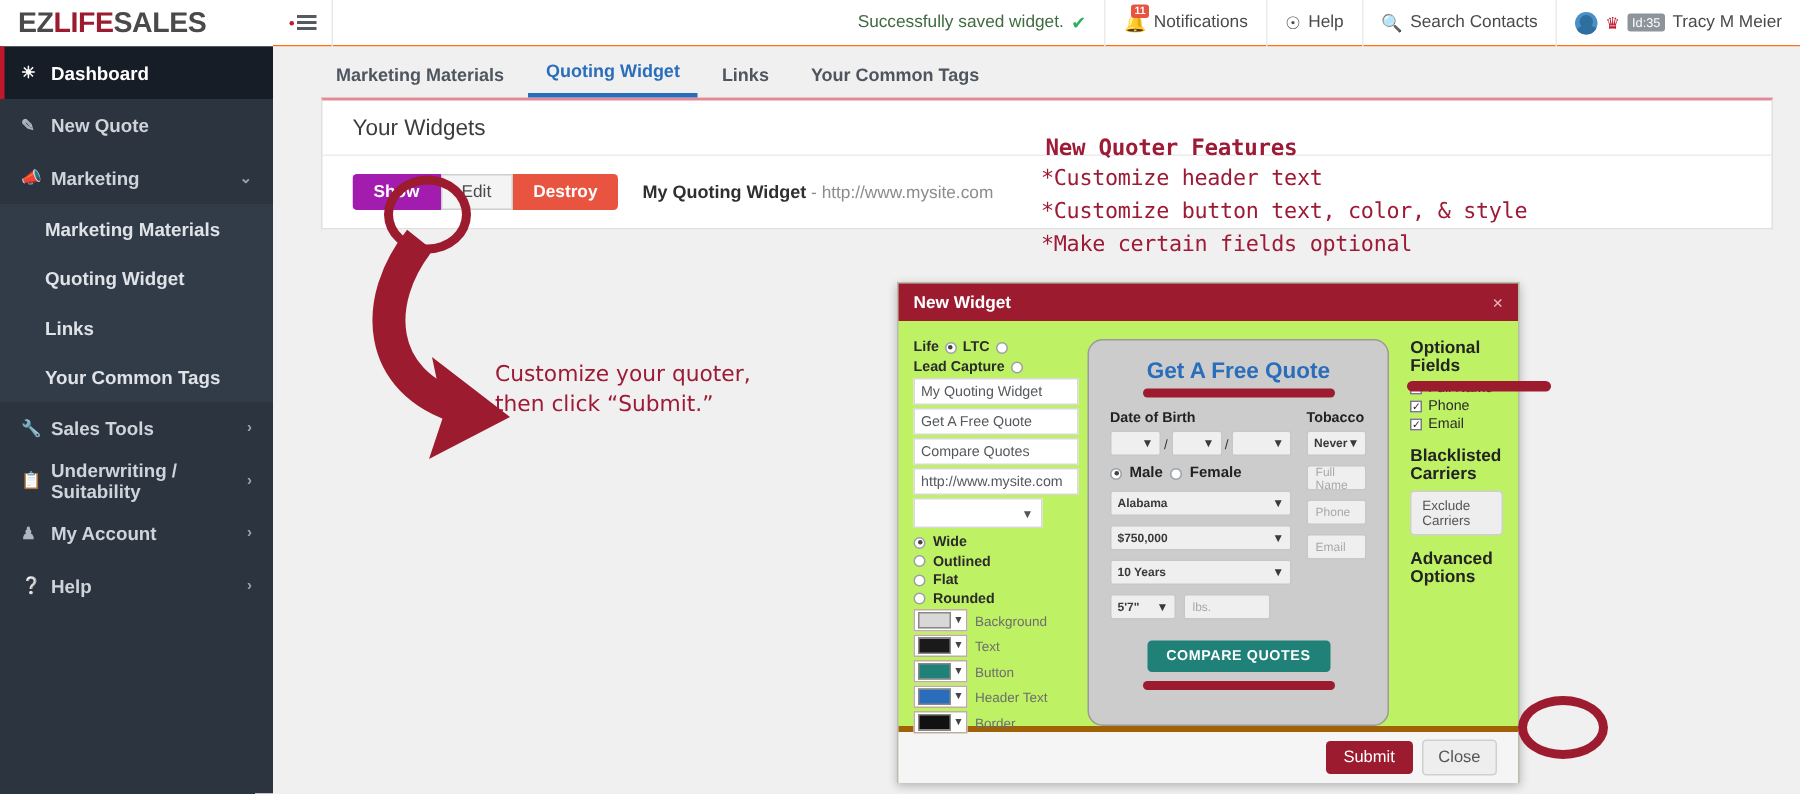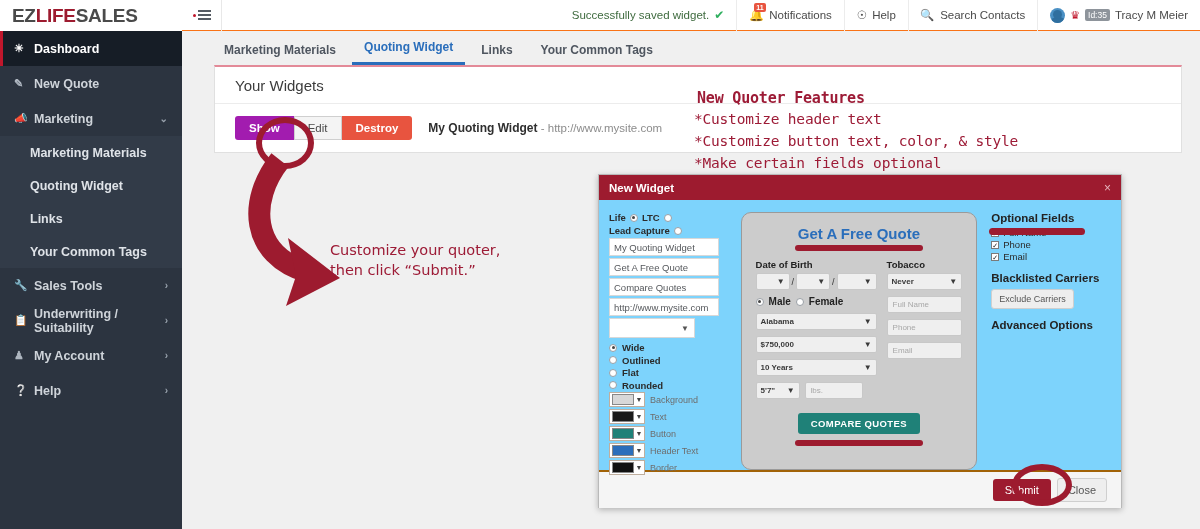--- a/index.html
+++ b/index.html
@@ -72,28 +72,28 @@
   
   .anno { position: absolute; font-family: "DejaVu Sans Mono", monospace; color: #9d1b36;
           letter-spacing: -0.2px; white-space: nowrap; }
   .anno-title { font-size: 15px; font-weight: bold; }
   .anno-line { font-size: 14.5px; }
   .anno-callout { position: absolute; font-family: "DejaVu Sans", sans-serif; color: #9d1b36;
                   font-size: 14.5px; line-height: 20px; white-space: nowrap; }
   .ring { position: absolute; border: 6px solid #9d1b2f; border-radius: 50%; }
 
   
-  .modal { position: absolute; left: 598px; top: 174px; width: 524px; height: 334px;
-           background: #7dd3fc; border: 1px solid #b9b9b9; box-shadow: 0 2px 6px rgba(0,0,0,.25); }
+  .modal { position: absolute; left: 598px; top: 188px; width: 415px; height: 334px;
+           background: #bef264; border: 1px solid #b9b9b9; box-shadow: 0 2px 6px rgba(0,0,0,.25); }
   .modal-head { height: 25px; background: #9d1b2f; display: flex; align-items: center;
                 justify-content: space-between; padding: 0 10px; }
   .modal-title { color: #fff; font-size: 11.5px; font-weight: bold; }
   .modal-x { color: #e6b5bd; font-size: 12px; }
   .modal-body { display: flex; height: 270px; padding: 12px 10px 0 10px; }
-  .modal-foot { height: 38px; background: #f5f5f5; border-top: 2px solid #a16207;
+  .modal-foot { height: 38px; background: #f5f5f5; border-top: 4px solid #a16207;
                 display: flex; align-items: center; justify-content: flex-end; padding-right: 14px; gap: 6px; }
   .btn-submit { background: #9d1b2f; color: #fff; font-size: 11px; padding: 5px 12px; border-radius: 3px; }
   .btn-close { background: #eeeeee; color: #555; font-size: 11px; padding: 5px 10px;
                border: 1px solid #cfcfcf; border-radius: 3px; }
 
   
   .cfg { width: 130px; font-size: 9.5px; color: #2b2b2b; }
   .cfg-line { display: flex; align-items: center; gap: 4px; font-weight: bold; font-size: 9.5px; margin-bottom: 2px; }
   .radio { width: 8px; height: 8px; border: 1px solid #9aa0a6; border-radius: 50%;
            display: inline-block; background: #fff; position: relative; }

